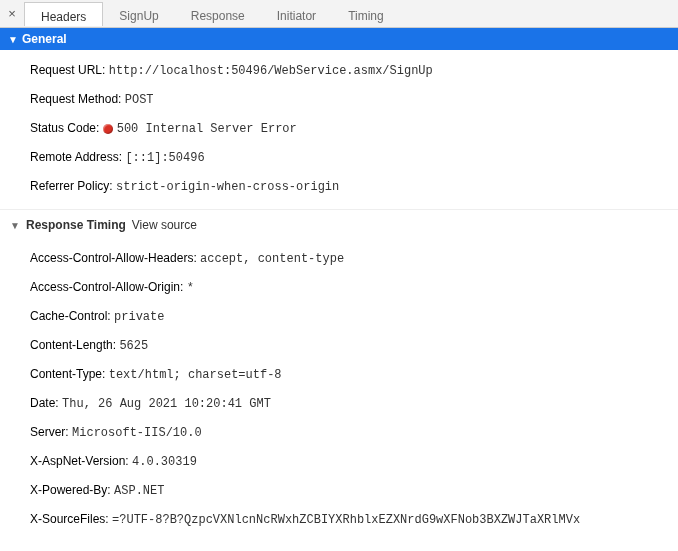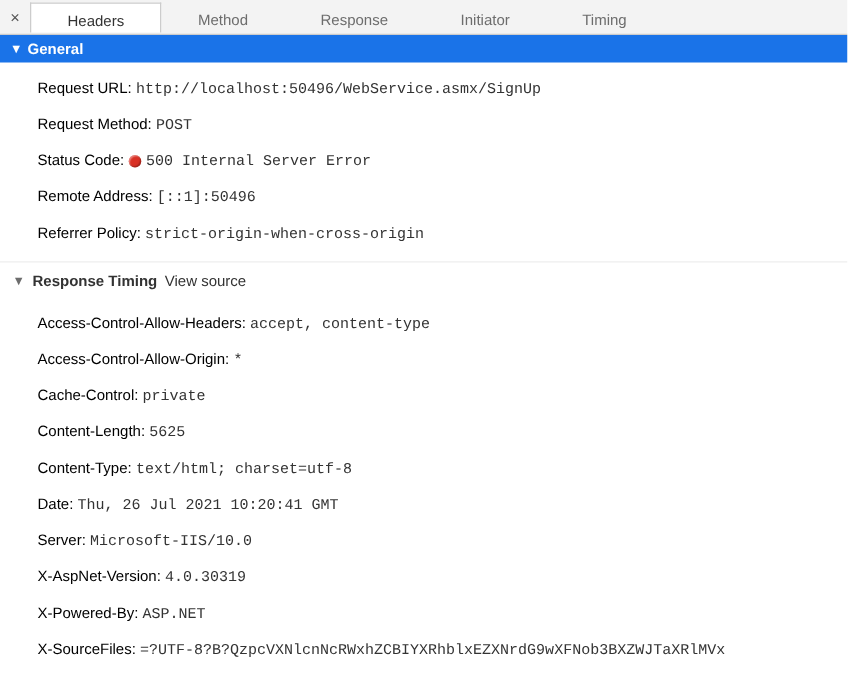--- a/index.html
+++ b/index.html
@@ -21,21 +21,21 @@
   }
   .close-x {
     width: 24px;
     text-align: center;
     color: #555;
     font-size: 13px;
     cursor: pointer;
     user-select: none;
   }
   .tab {
-    padding: 0 29px;
+    padding: 0 16px;
     height: 24px;
     line-height: 28px;
     color: #6d6d6d;
     cursor: pointer;
     user-select: none;
     white-space: nowrap;
   }
   .tab.active {
     color: #333;
     background: #fff;
@@ -110,21 +110,21 @@
     margin-right: 4px;
     box-shadow: inset -1px -1px 1px rgba(0,0,0,0.25), inset 1px 1px 1px rgba(255,255,255,0.4);
   }
 </style>
 </head>
 <body>
 
 <div class="tabbar">
   <div class="close-x">×</div>
   <div class="tab active">Headers</div>
-  <div class="tab">Method</div>
+  <div class="tab">SignUp</div>
   <div class="tab">Response</div>
   <div class="tab">Initiator</div>
   <div class="tab">Timing</div>
 </div>
 
 <div class="section-header">
   <span class="arrow">▼</span>
   <span>General</span>
 </div>
 <div class="rows">
@@ -171,21 +171,21 @@
   <div class="row">
     <span class="k">Content-Length:</span>
     <span class="v">5625</span>
   </div>
   <div class="row">
     <span class="k">Content-Type:</span>
     <span class="v">text/html; charset=utf-8</span>
   </div>
   <div class="row">
     <span class="k">Date:</span>
-    <span class="v">Thu, 26 Jul 2021 10:20:41 GMT</span>
+    <span class="v">Thu, 26 Aug 2021 10:20:41 GMT</span>
   </div>
   <div class="row">
     <span class="k">Server:</span>
     <span class="v">Microsoft-IIS/10.0</span>
   </div>
   <div class="row">
     <span class="k">X-AspNet-Version:</span>
     <span class="v">4.0.30319</span>
   </div>
   <div class="row">

